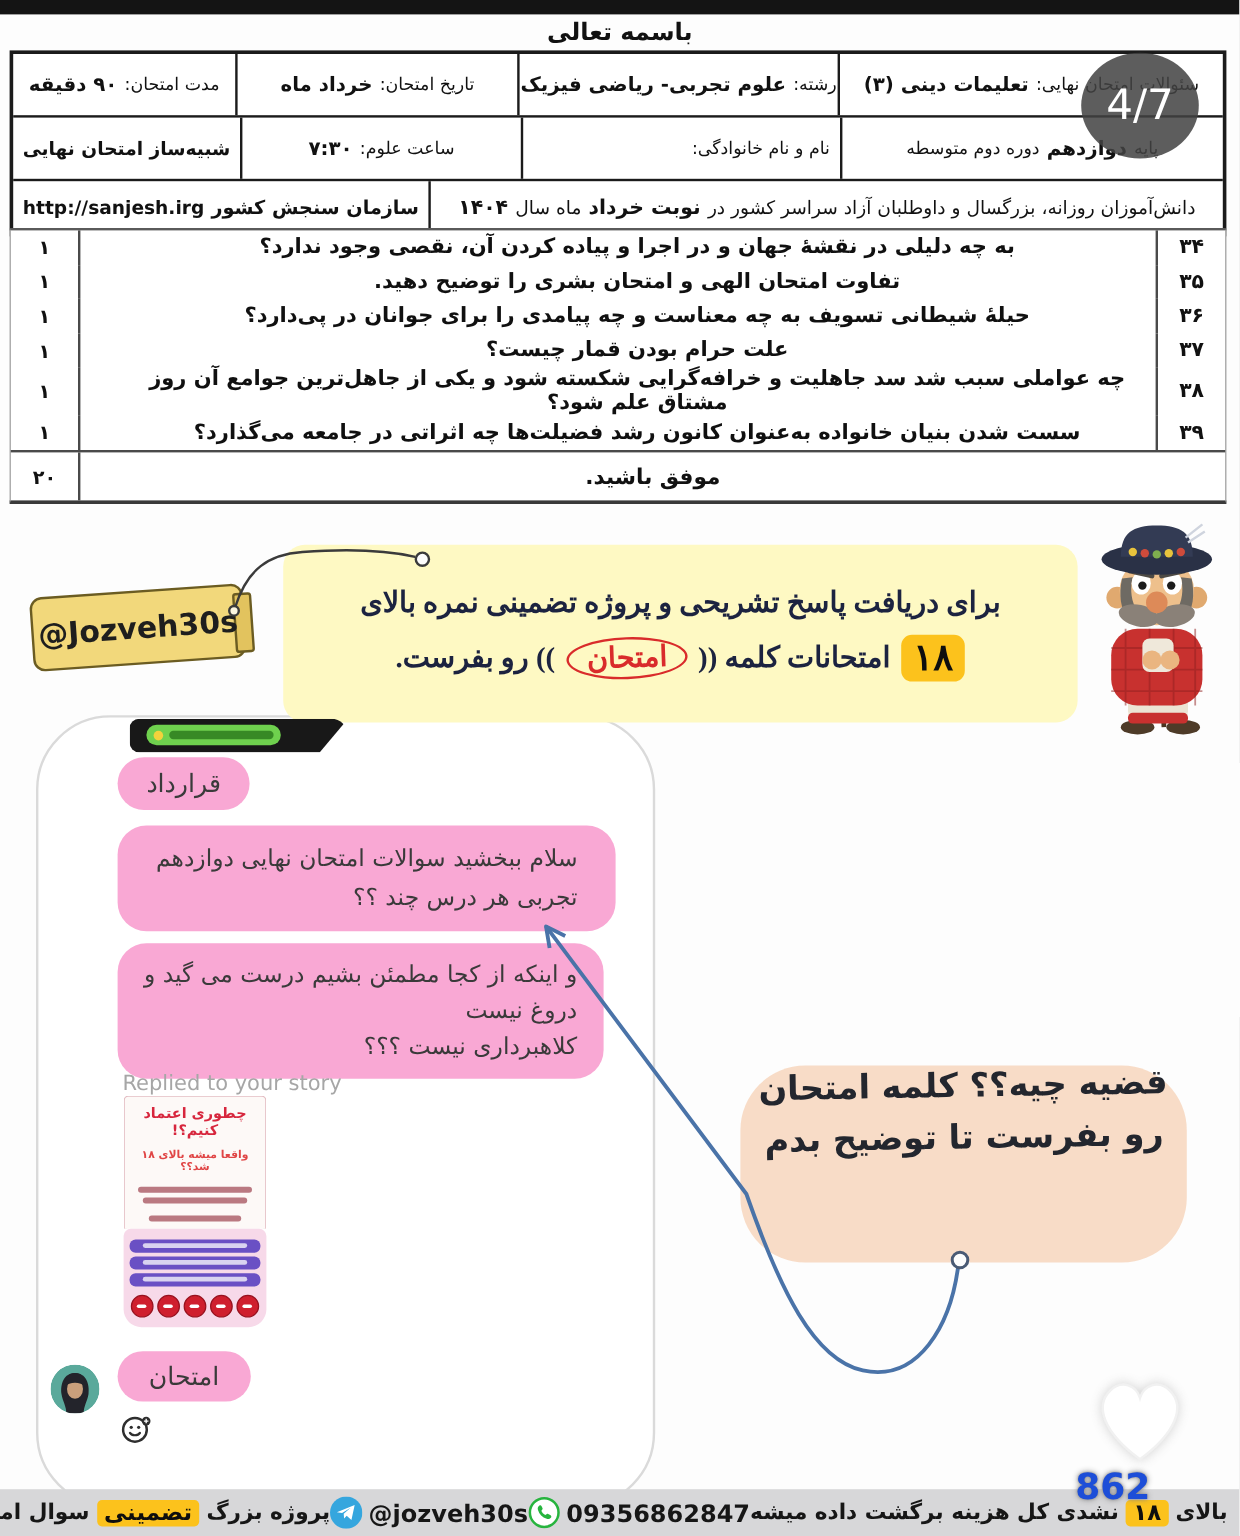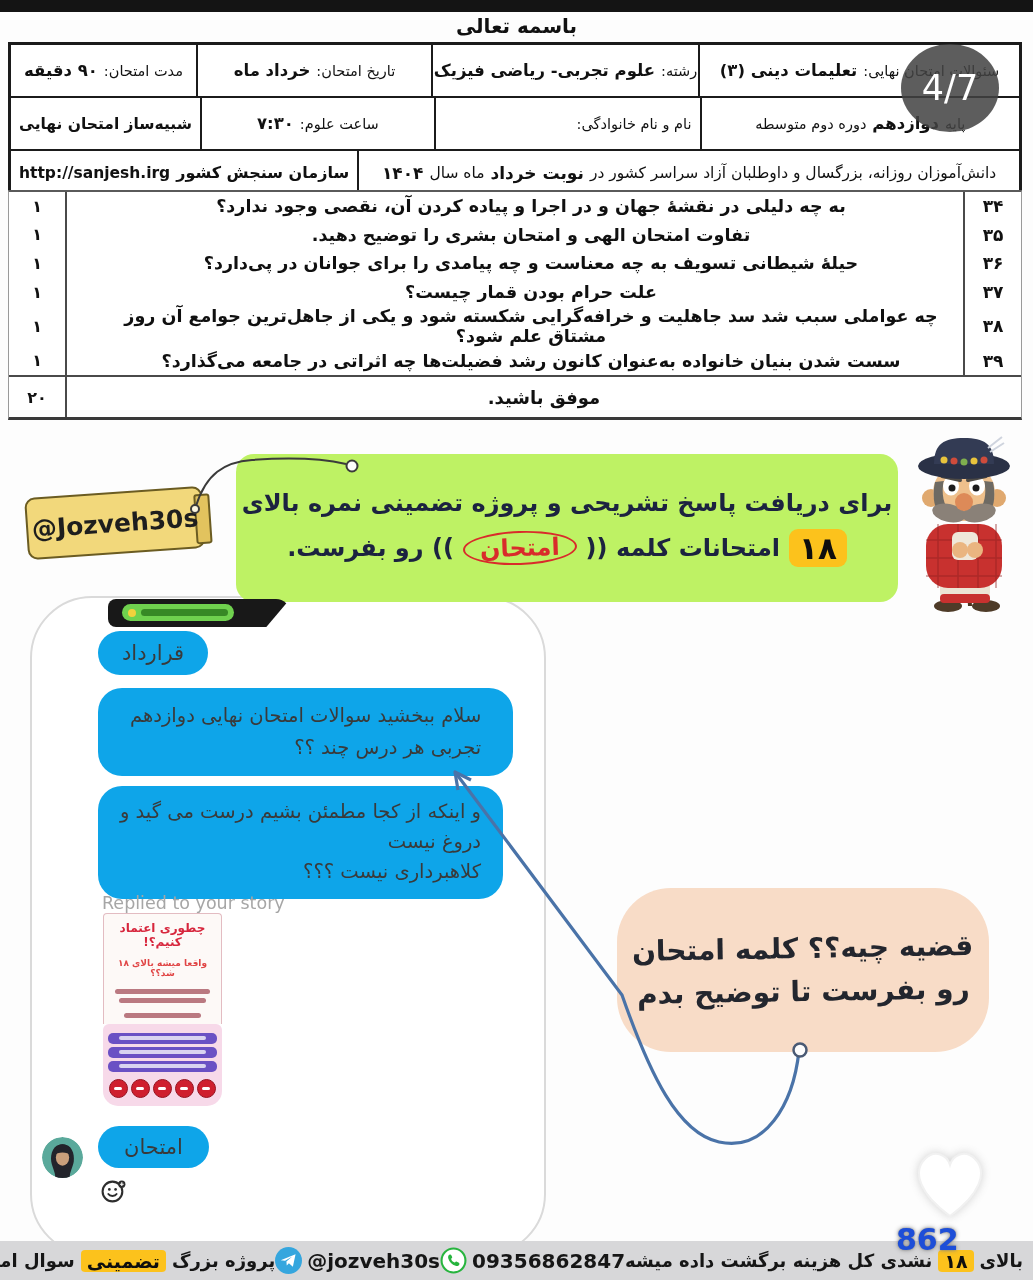--- a/index.html
+++ b/index.html
@@ -35,22 +35,22 @@
   .q-rows{flex:1;display:flex;flex-direction:column;}
   .q-row{flex:1;display:flex;align-items:center;}
   .q-no{width:56px;text-align:center;font-weight:bold;font-size:17px;color:#111;
         border-left:2px solid #4a4a4a;align-self:stretch;display:flex;align-items:center;justify-content:center;}
   .q-text{flex:1;padding:0 16px;text-align:center;font-weight:bold;font-size:17.5px;color:#101010;margin-left:32px;}
   .q-mark{width:56px;text-align:center;font-weight:bold;font-size:16px;color:#111;
           border-right:2px solid #4a4a4a;align-self:stretch;display:flex;align-items:center;justify-content:center;}
   .q-footer{height:40px;border-top:2px solid #4a4a4a;display:flex;align-items:center;}
   .q-footer .q-ftext{flex:1;text-align:center;font-weight:bold;font-size:18px;color:#111;}
   
-  .promo-box{position:absolute;left:236px;top:454px;width:662px;height:148px;background:#bef264;
-             border-radius:18px;display:flex;flex-direction:column;justify-content:center;gap:12px;z-index:2;}
+  .promo-box{position:absolute;left:236px;top:454px;width:662px;height:148px;background:#fef9c3;
+             border-radius:18px;display:flex;flex-direction:column;justify-content:center;gap:12px;z-index:2;font-family:Liberation Serif, serif;}
   .promo-line{direction:rtl;display:flex;align-items:center;justify-content:center;gap:9px;
               font-size:24px;font-weight:600;color:#1c2340;}
   .badge-18{background:#fcc21c;color:#0e0e0e;font-weight:bold;font-size:31px;line-height:1.25;
             padding:0 10px;border-radius:9px;}
   .red-word{color:#d92b2b;font-weight:bold;border:2.5px solid #d92b2b;border-radius:50%;
             padding:1px 15px;transform:rotate(-2deg);}
   .handle-tag{position:absolute;left:26px;top:492px;width:178px;height:62px;background:#f2d87b;
               border:2px solid #6b5c22;border-radius:10px;transform:rotate(-4deg);
               display:flex;align-items:center;justify-content:center;direction:ltr;
               font-size:25px;font-weight:bold;color:#1e1e1e;z-index:2;box-sizing:border-box;}
@@ -60,21 +60,21 @@
   
   .chat-card{position:absolute;left:30px;top:596px;width:516px;height:660px;background:#fff;
              border:2px solid #dadada;border-radius:62px;box-sizing:border-box;z-index:1;}
   .chat-header{position:absolute;left:108px;top:599px;width:182px;height:28px;background:#181818;
                border-radius:8px 14px 14px 8px;
                clip-path:polygon(0 0,100% 0,87% 100%,0 100%);z-index:2;}
   .green-pill{position:absolute;left:122px;top:604px;width:112px;height:17px;background:#6fd14e;
               border-radius:9px;z-index:3;display:flex;align-items:center;gap:5px;padding:0 6px;box-sizing:border-box;}
   .green-pill .dot{width:8px;height:8px;border-radius:50%;background:#f2d23c;}
   .green-pill .bar{flex:1;height:7px;border-radius:4px;background:#2e7d1f;opacity:.85;}
-  .bubble{position:absolute;background:#0ea5e9;border-radius:24px;color:#3a3a3a;
+  .bubble{position:absolute;background:#f9a8d4;border-radius:24px;color:#3a3a3a;
           direction:rtl;text-align:right;white-space:pre-line;z-index:2;}
   .b1{left:98px;top:631px;padding:10px 24px;font-size:21px;}
   .b2{left:98px;top:688px;padding:12px 32px;font-size:19.5px;line-height:1.65;max-width:390px;}
   .b3{left:98px;top:786px;padding:11px 22px;font-size:19.5px;line-height:1.55;max-width:390px;}
   .b4{left:98px;top:1126px;padding:9px 26px;font-size:21px;}
   .replied{position:absolute;left:102px;top:893px;font-size:17.5px;color:#a6a6a6;z-index:2;}
   
   .story{position:absolute;left:103px;top:913px;width:119px;z-index:2;}
   .story-top{background:#fdf9f7;border:1.5px solid #e3bcc2;border-bottom:none;border-radius:4px 4px 0 0;
              padding:7px 4px 6px;text-align:center;direction:rtl;box-sizing:border-box;}
@@ -86,21 +86,21 @@
   .pstrip{height:11px;border-radius:5px;background:#6a50c4;margin-top:3px;position:relative;}
   .pstrip::after{content:"";position:absolute;left:10%;top:3px;width:80%;height:4px;border-radius:2px;
                  background:rgba(255,255,255,.75);}
   .sdots{display:flex;justify-content:space-between;margin-top:7px;padding:0 1px;}
   .sdot{width:17px;height:17px;border-radius:50%;background:#cf1f2e;border:1px solid #97121f;position:relative;}
   .sdot::after{content:"";position:absolute;left:4px;top:7px;width:8px;height:2.5px;background:#fff;border-radius:2px;}
   .avatar{position:absolute;left:42px;top:1137px;width:41px;height:41px;border-radius:50%;overflow:hidden;z-index:2;}
   .smiley{position:absolute;left:100px;top:1178px;z-index:2;}
   
   .note{position:absolute;left:617px;top:888px;width:372px;height:164px;background:#f8dcc7;
-        border-radius:54px;display:flex;flex-direction:column;align-items:center;justify-content:center;
+        border-radius:54px;display:flex;flex-direction:column;align-items:center;
         gap:10px;direction:rtl;z-index:2;}
   .note div{font-size:28px;font-weight:600;color:#23262e;transform:rotate(-1deg);}
   
   .overlay{position:absolute;left:0;top:0;width:1033px;height:1280px;z-index:5;pointer-events:none;}
   
   .heart-wm{position:absolute;left:908px;top:1144px;z-index:1;}
   .views{position:absolute;left:896px;top:1222px;font-size:30px;font-weight:bold;color:#1d4ed8;
          text-shadow:0 0 5px rgba(135,135,135,.95),0 0 2px rgba(120,120,120,.8);z-index:7;}
   
   .bottom-bar{position:absolute;left:0;top:1241px;width:1033px;height:39px;background:#d7d7d9;

